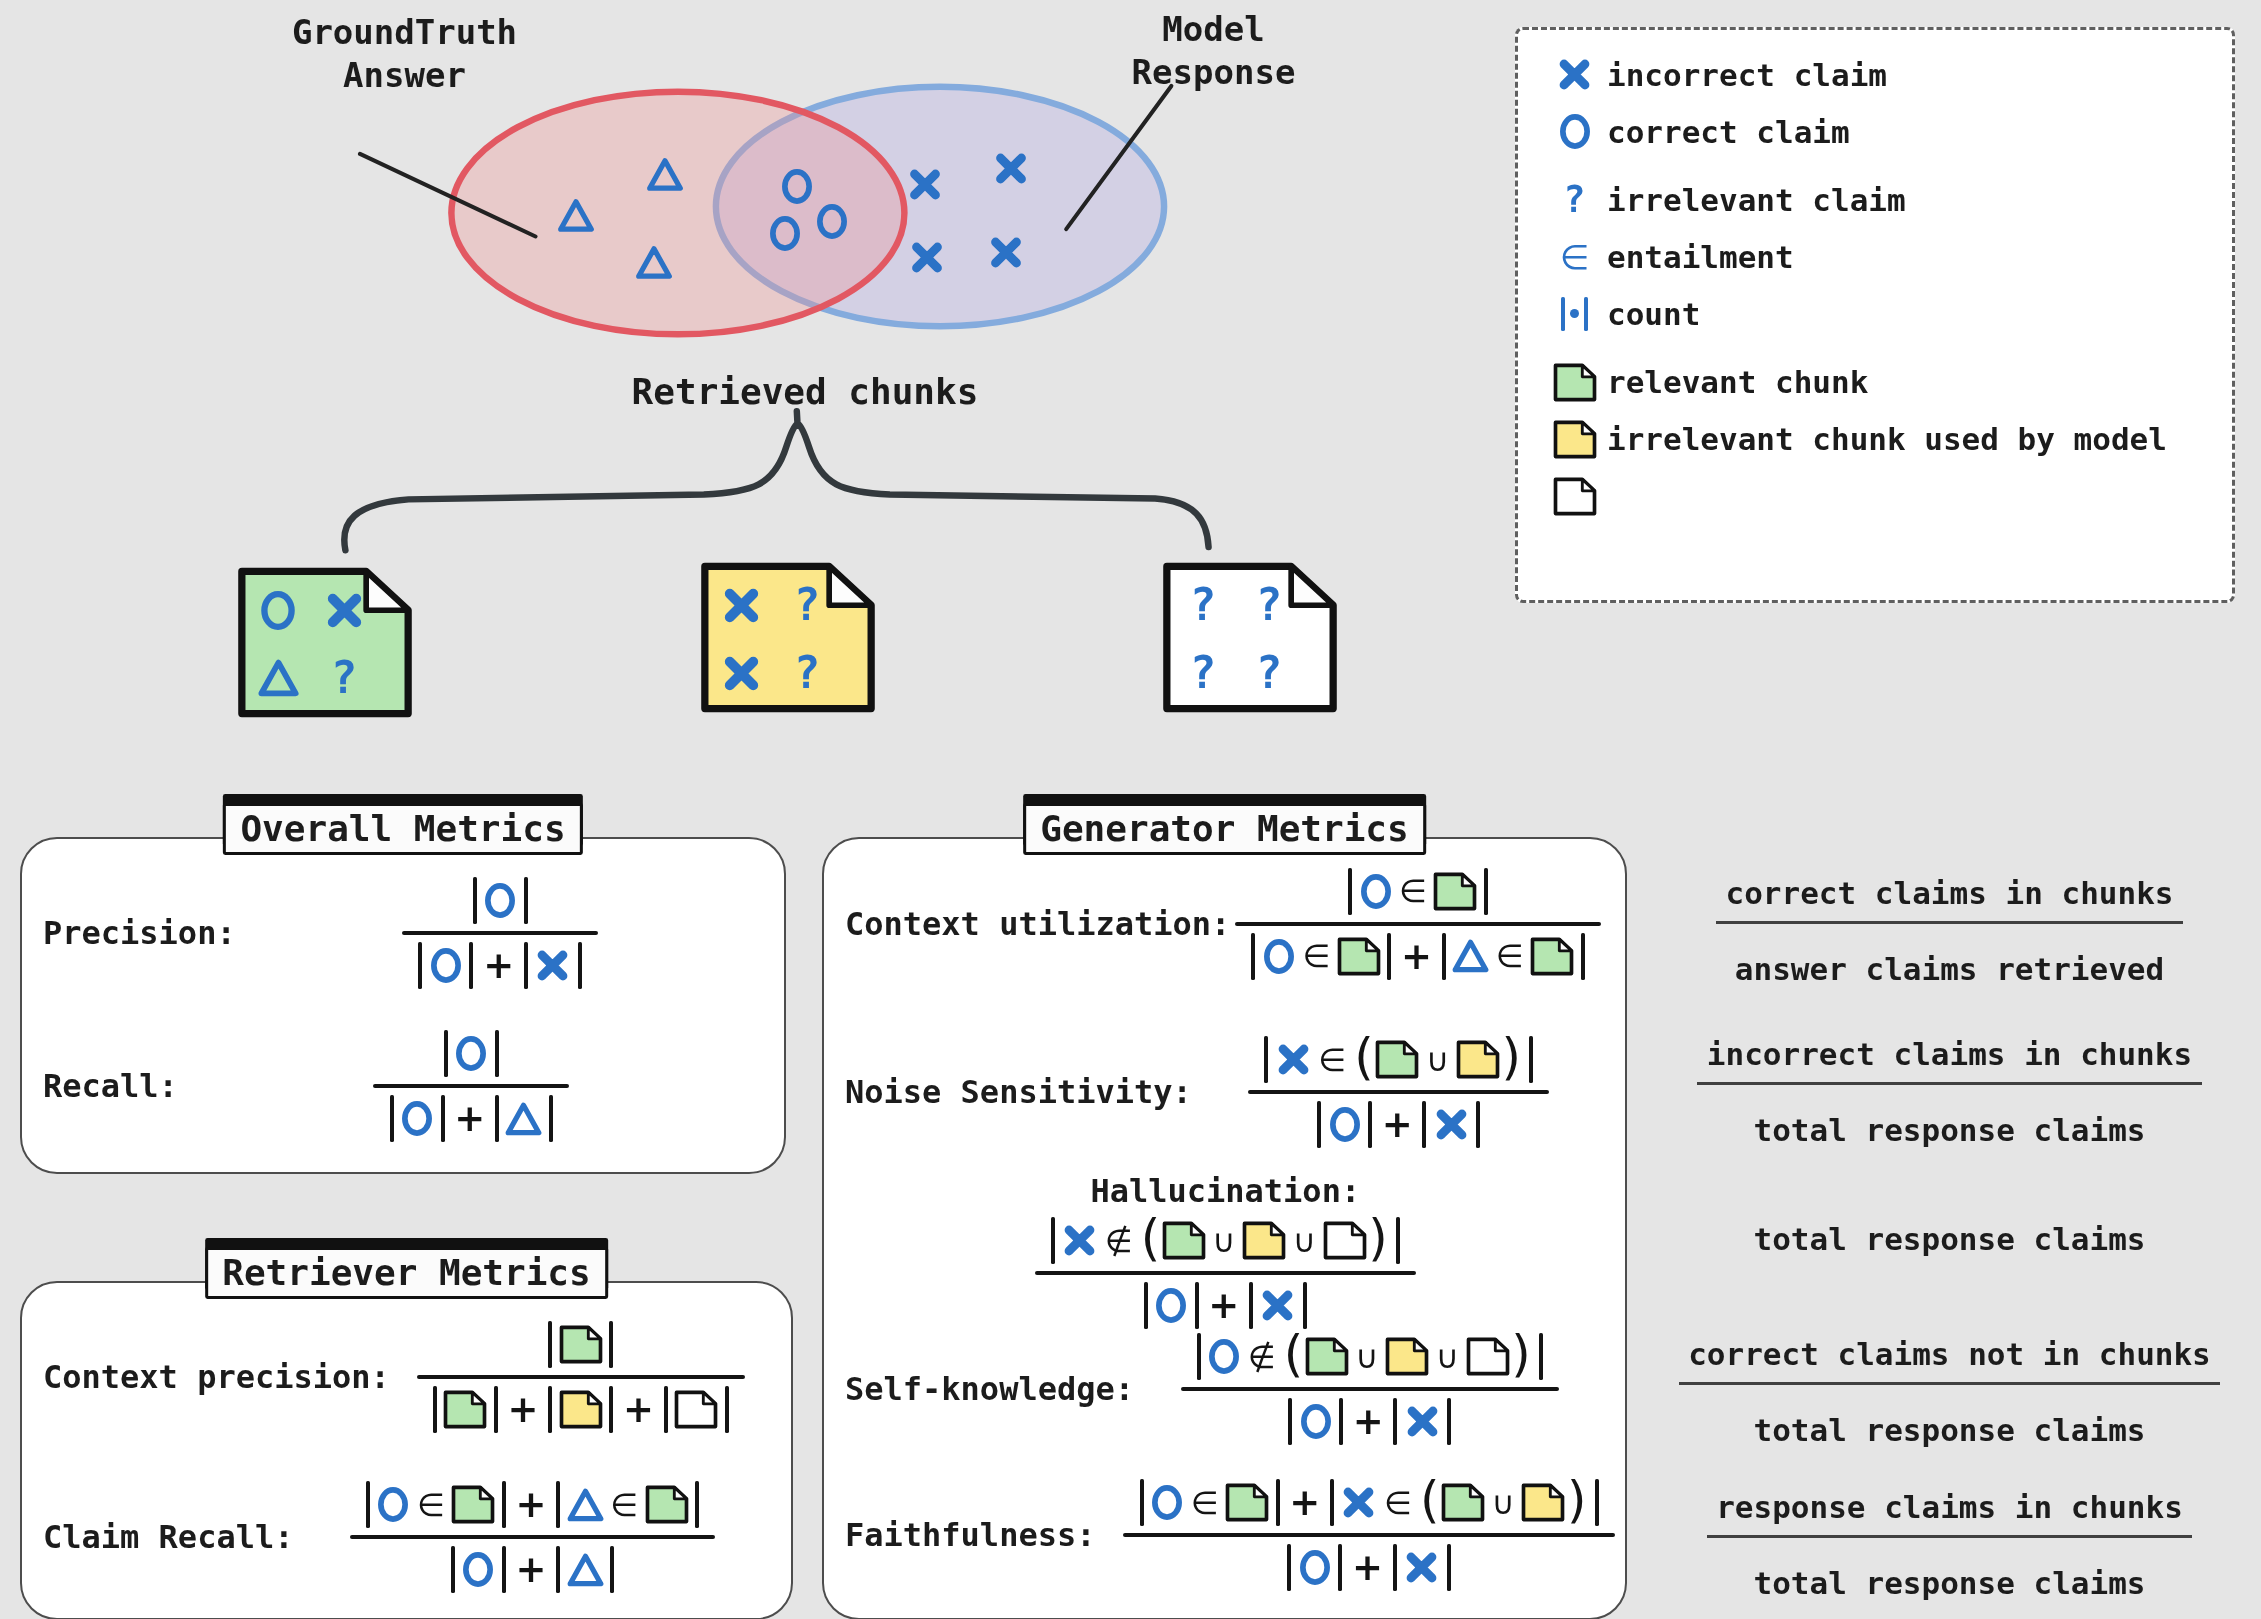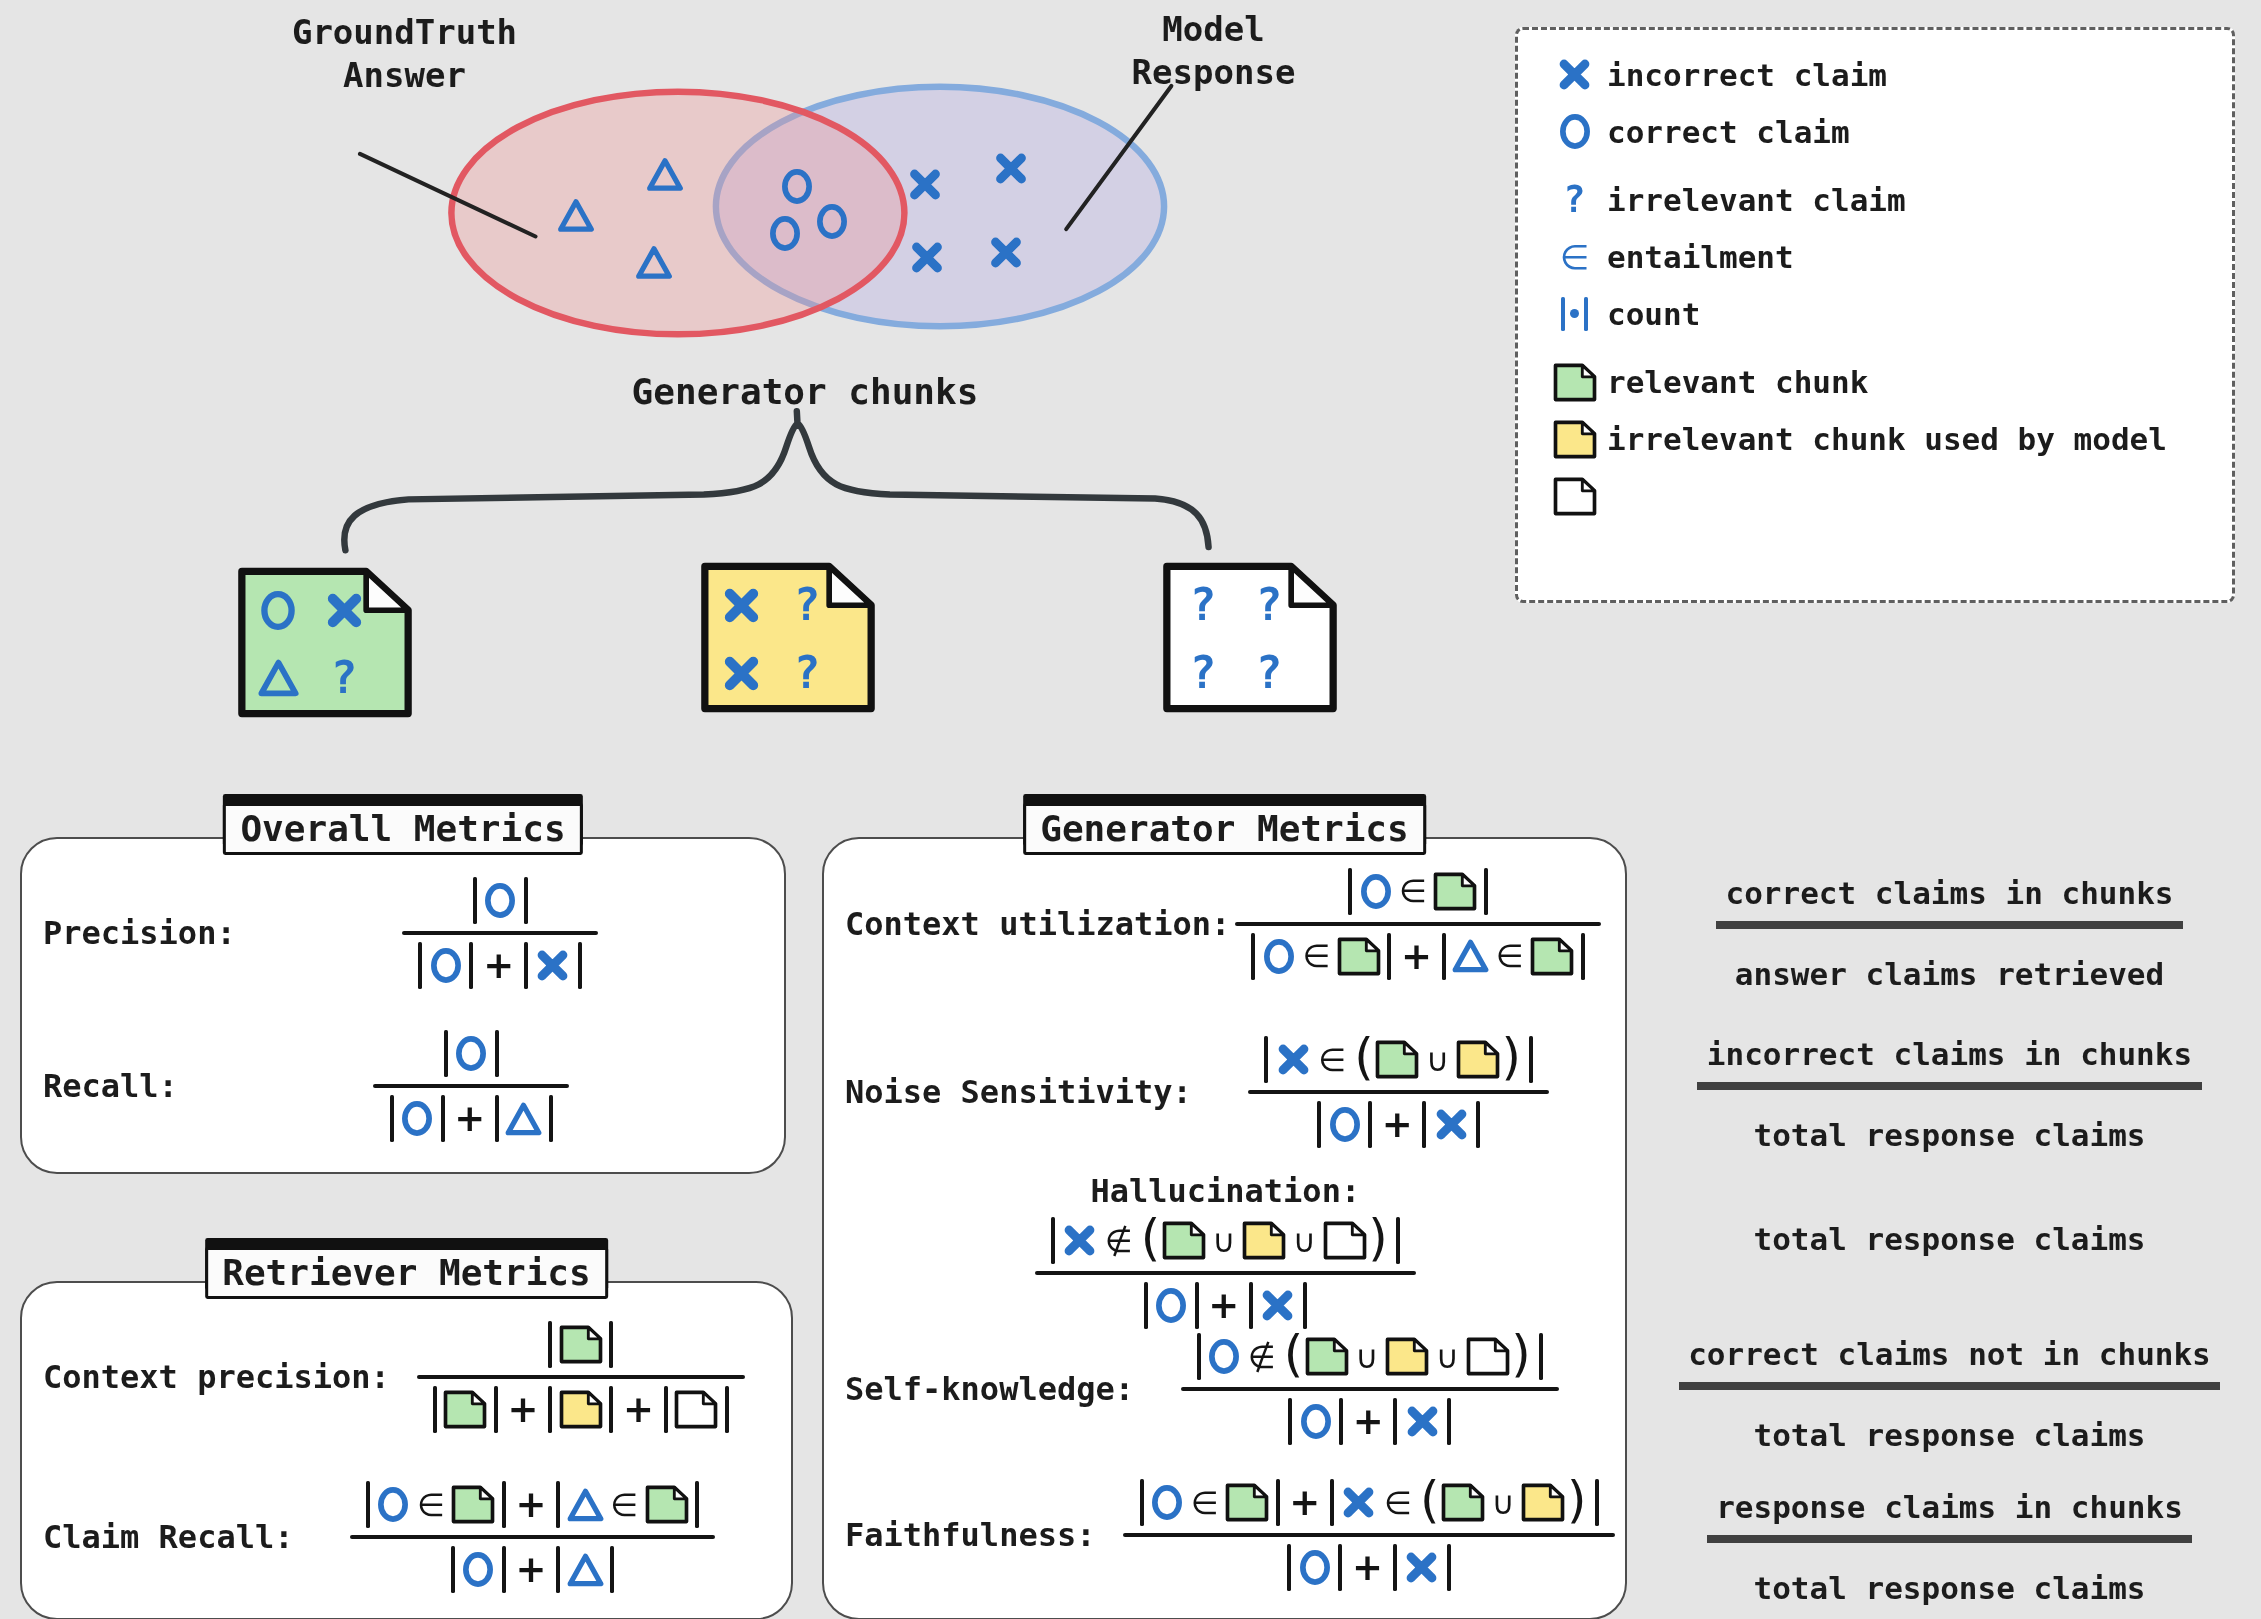--- a/index.html
+++ b/index.html
@@ -73,21 +73,21 @@
   .sym-lpar,.sym-rpar{font-size:50px;color:#141414;font-weight:400;margin:0 1.6px;
         font-family:"DejaVu Sans",sans-serif;padding-bottom:4.9px;}
   .sym-bar{width:4px;height:47px;background:#141414;border-radius:1.6px;margin:0 6.5px;}
   .sym-count{display:inline-flex;align-items:center;}
   .cbar{width:4px;height:34px;background:#2b72c6;border-radius:1.6px;margin:0 4.9px;display:inline-block;}
   .cdot{width:9px;height:9px;border-radius:50%;background:#2b72c6;display:inline-block;}
 
   
   .side-frac{position:absolute;left:1642px;width:615px;display:flex;flex-direction:column;
              align-items:center;}
-  .sf-top{font-size:31px;font-weight:700;white-space:nowrap;border-bottom:8px solid #404040;
+  .sf-top{font-size:31px;font-weight:700;white-space:nowrap;border-bottom:3px solid #404040;
           padding:0 9.7px 9.7px 9.7px;text-align:left;}
   .sf-bottom{font-size:31px;font-weight:700;white-space:nowrap;padding-top:27px;text-align:center;}
 
   
   .venn-sym{position:absolute;transform:translate(-50%,-50%);}
 </style>
 </head>
 <body>
 
 <div class="page">
@@ -151,21 +151,21 @@
             <path d="M10 10 L36 36 M36 10 L10 36" stroke="#2b72c6" stroke-width="11" stroke-linecap="round" fill="none"></path>
           </svg>
         </span></span>
       <span class="venn-sym" style="left: 1006px; top: 254px;"><span class="sym sym-x">
           <svg width="37" height="37" viewBox="0 0 46 46">
             <path d="M10 10 L36 36 M36 10 L10 36" stroke="#2b72c6" stroke-width="11" stroke-linecap="round" fill="none"></path>
           </svg>
         </span></span>
     </div>
 
-  <div id="retrieved-label">Generator chunks</div>
+  <div id="retrieved-label">Retrieved chunks</div>
 
   <div class="chunk-doc" id="chunk-0">
       <div class="doc-shape">
         <svg width="176" height="155" viewBox="0 0 218 192">
           <path d="M6 8 H160 L212 56 V184 H6 Z" fill="#b5e6b1" stroke="#111" stroke-width="9" stroke-linejoin="round"></path>
           <path d="M160 8 V56 H212 Z" fill="#fdfdfd" stroke="#111" stroke-width="7" stroke-linejoin="round"></path>
         </svg>
       </div>
       <div class="chunk-syms">
         <span class="sym sym-circle">

